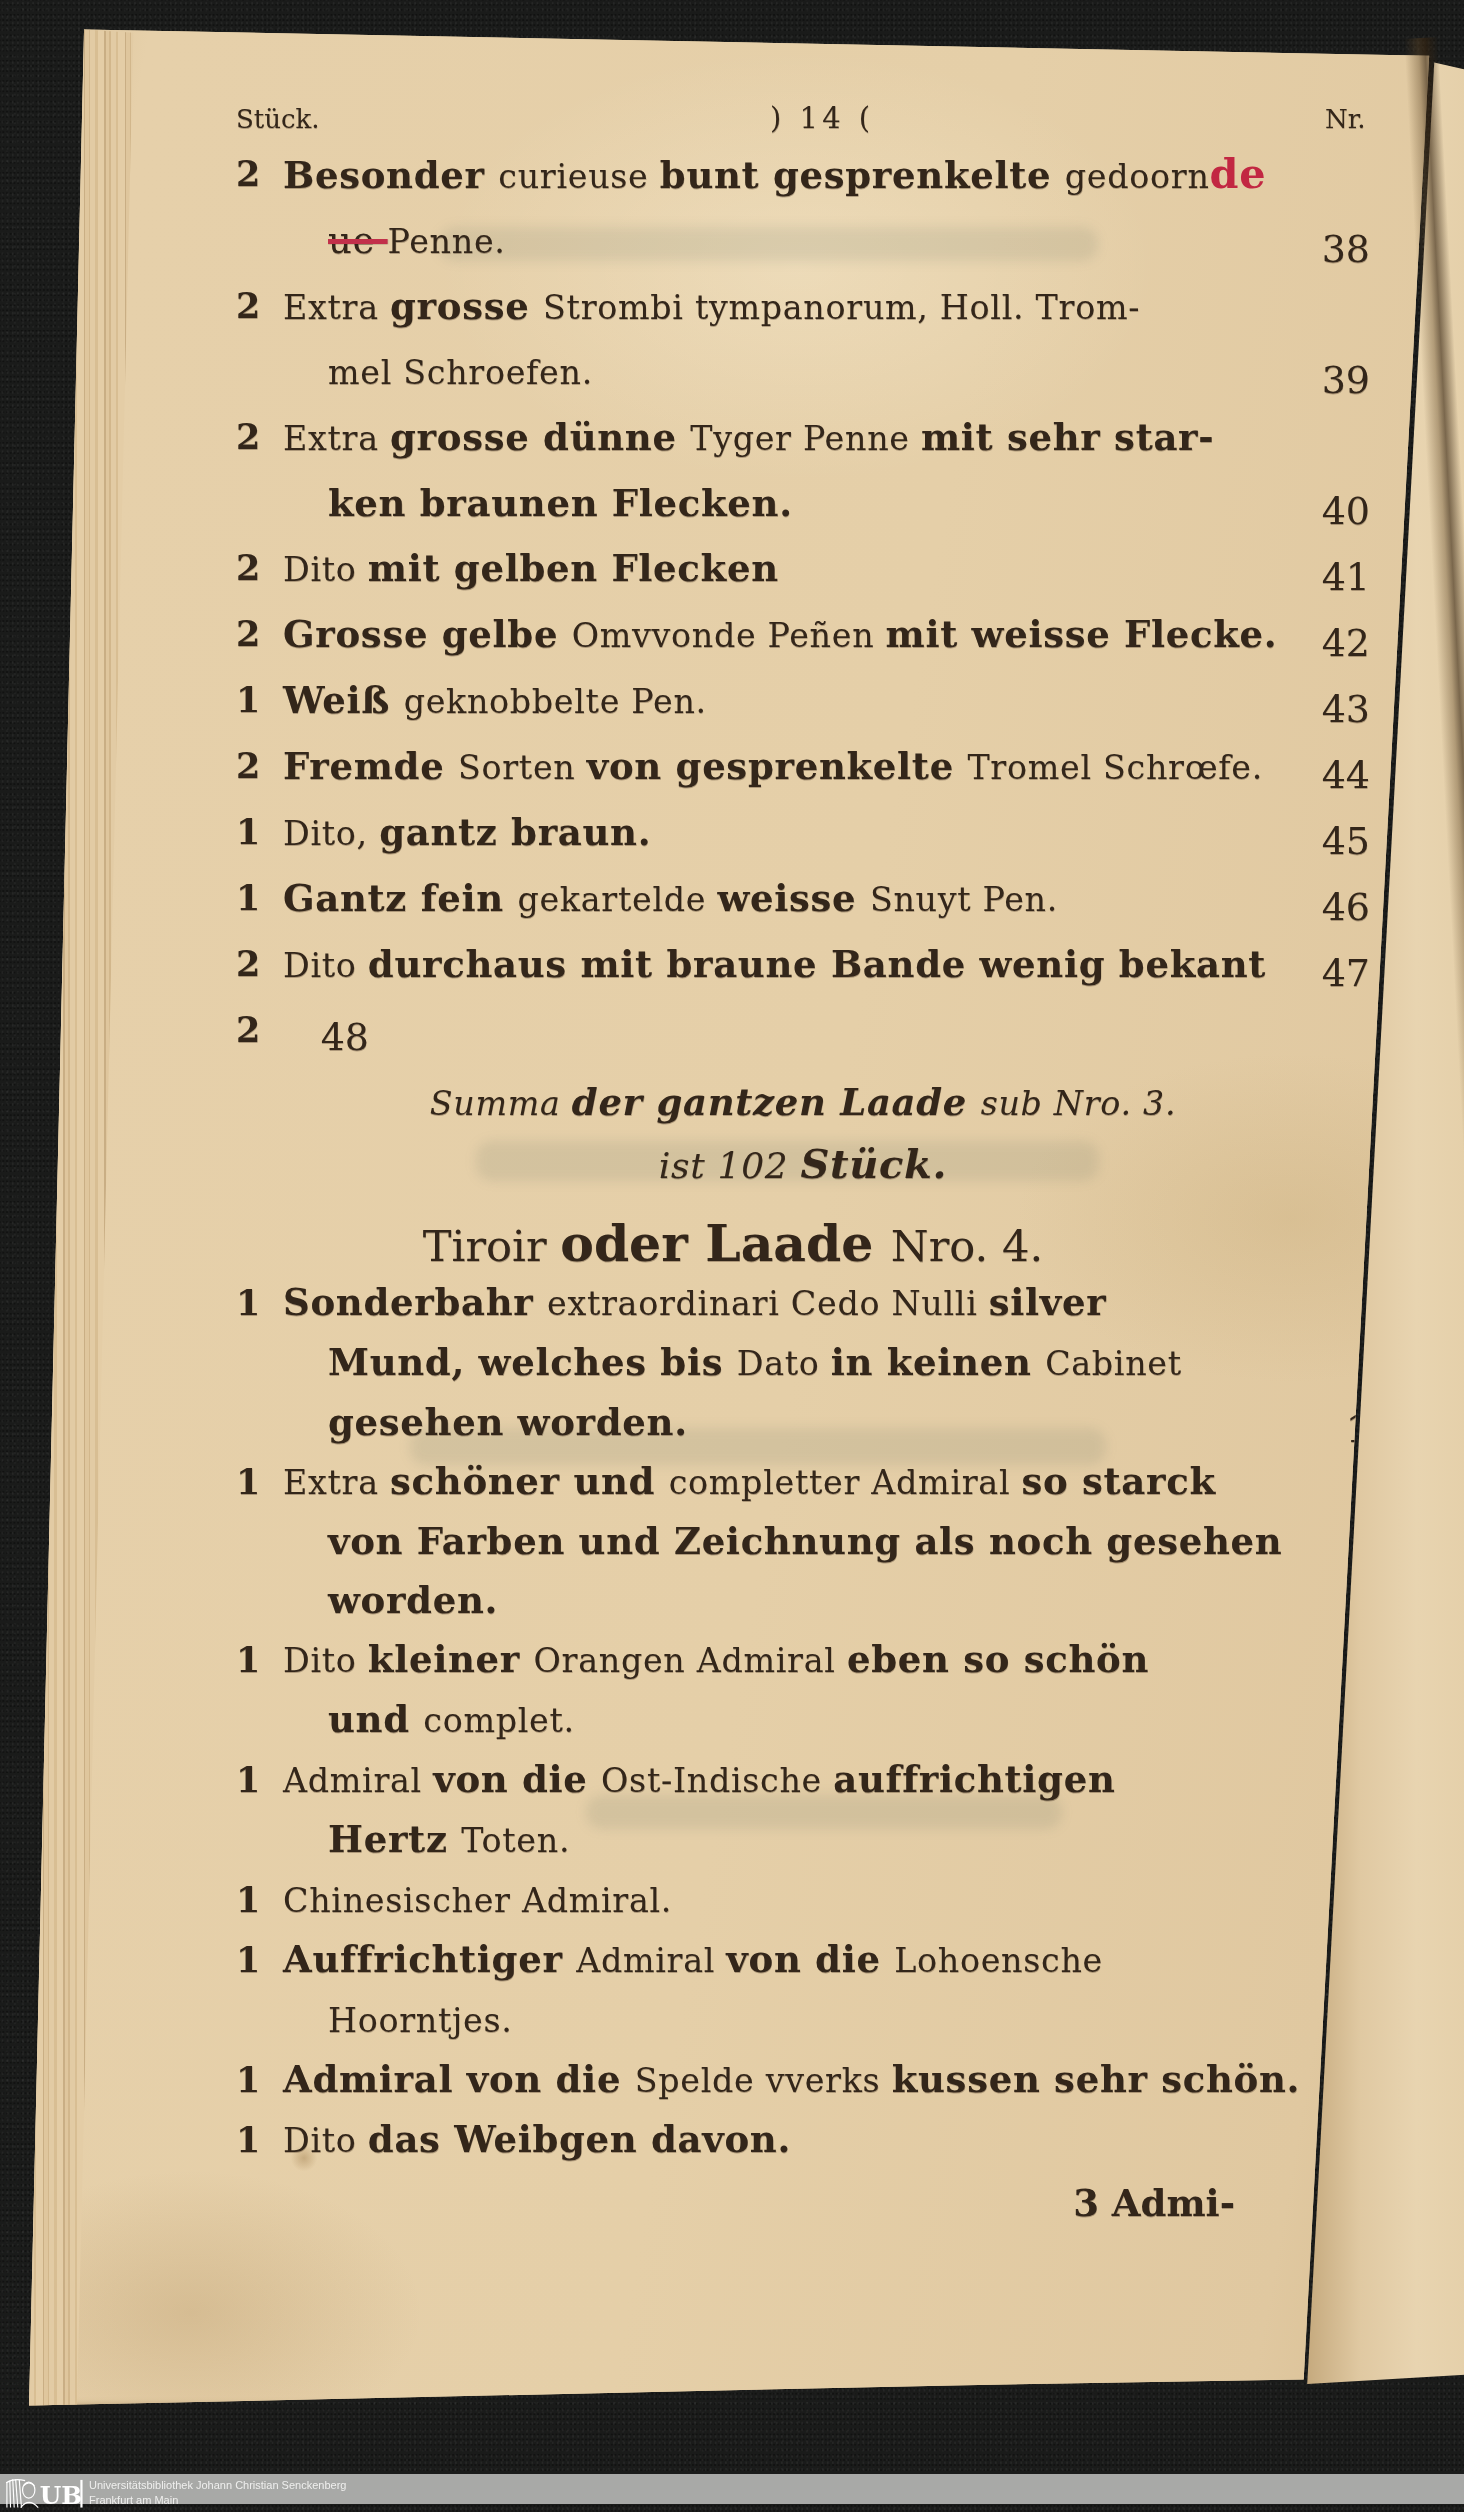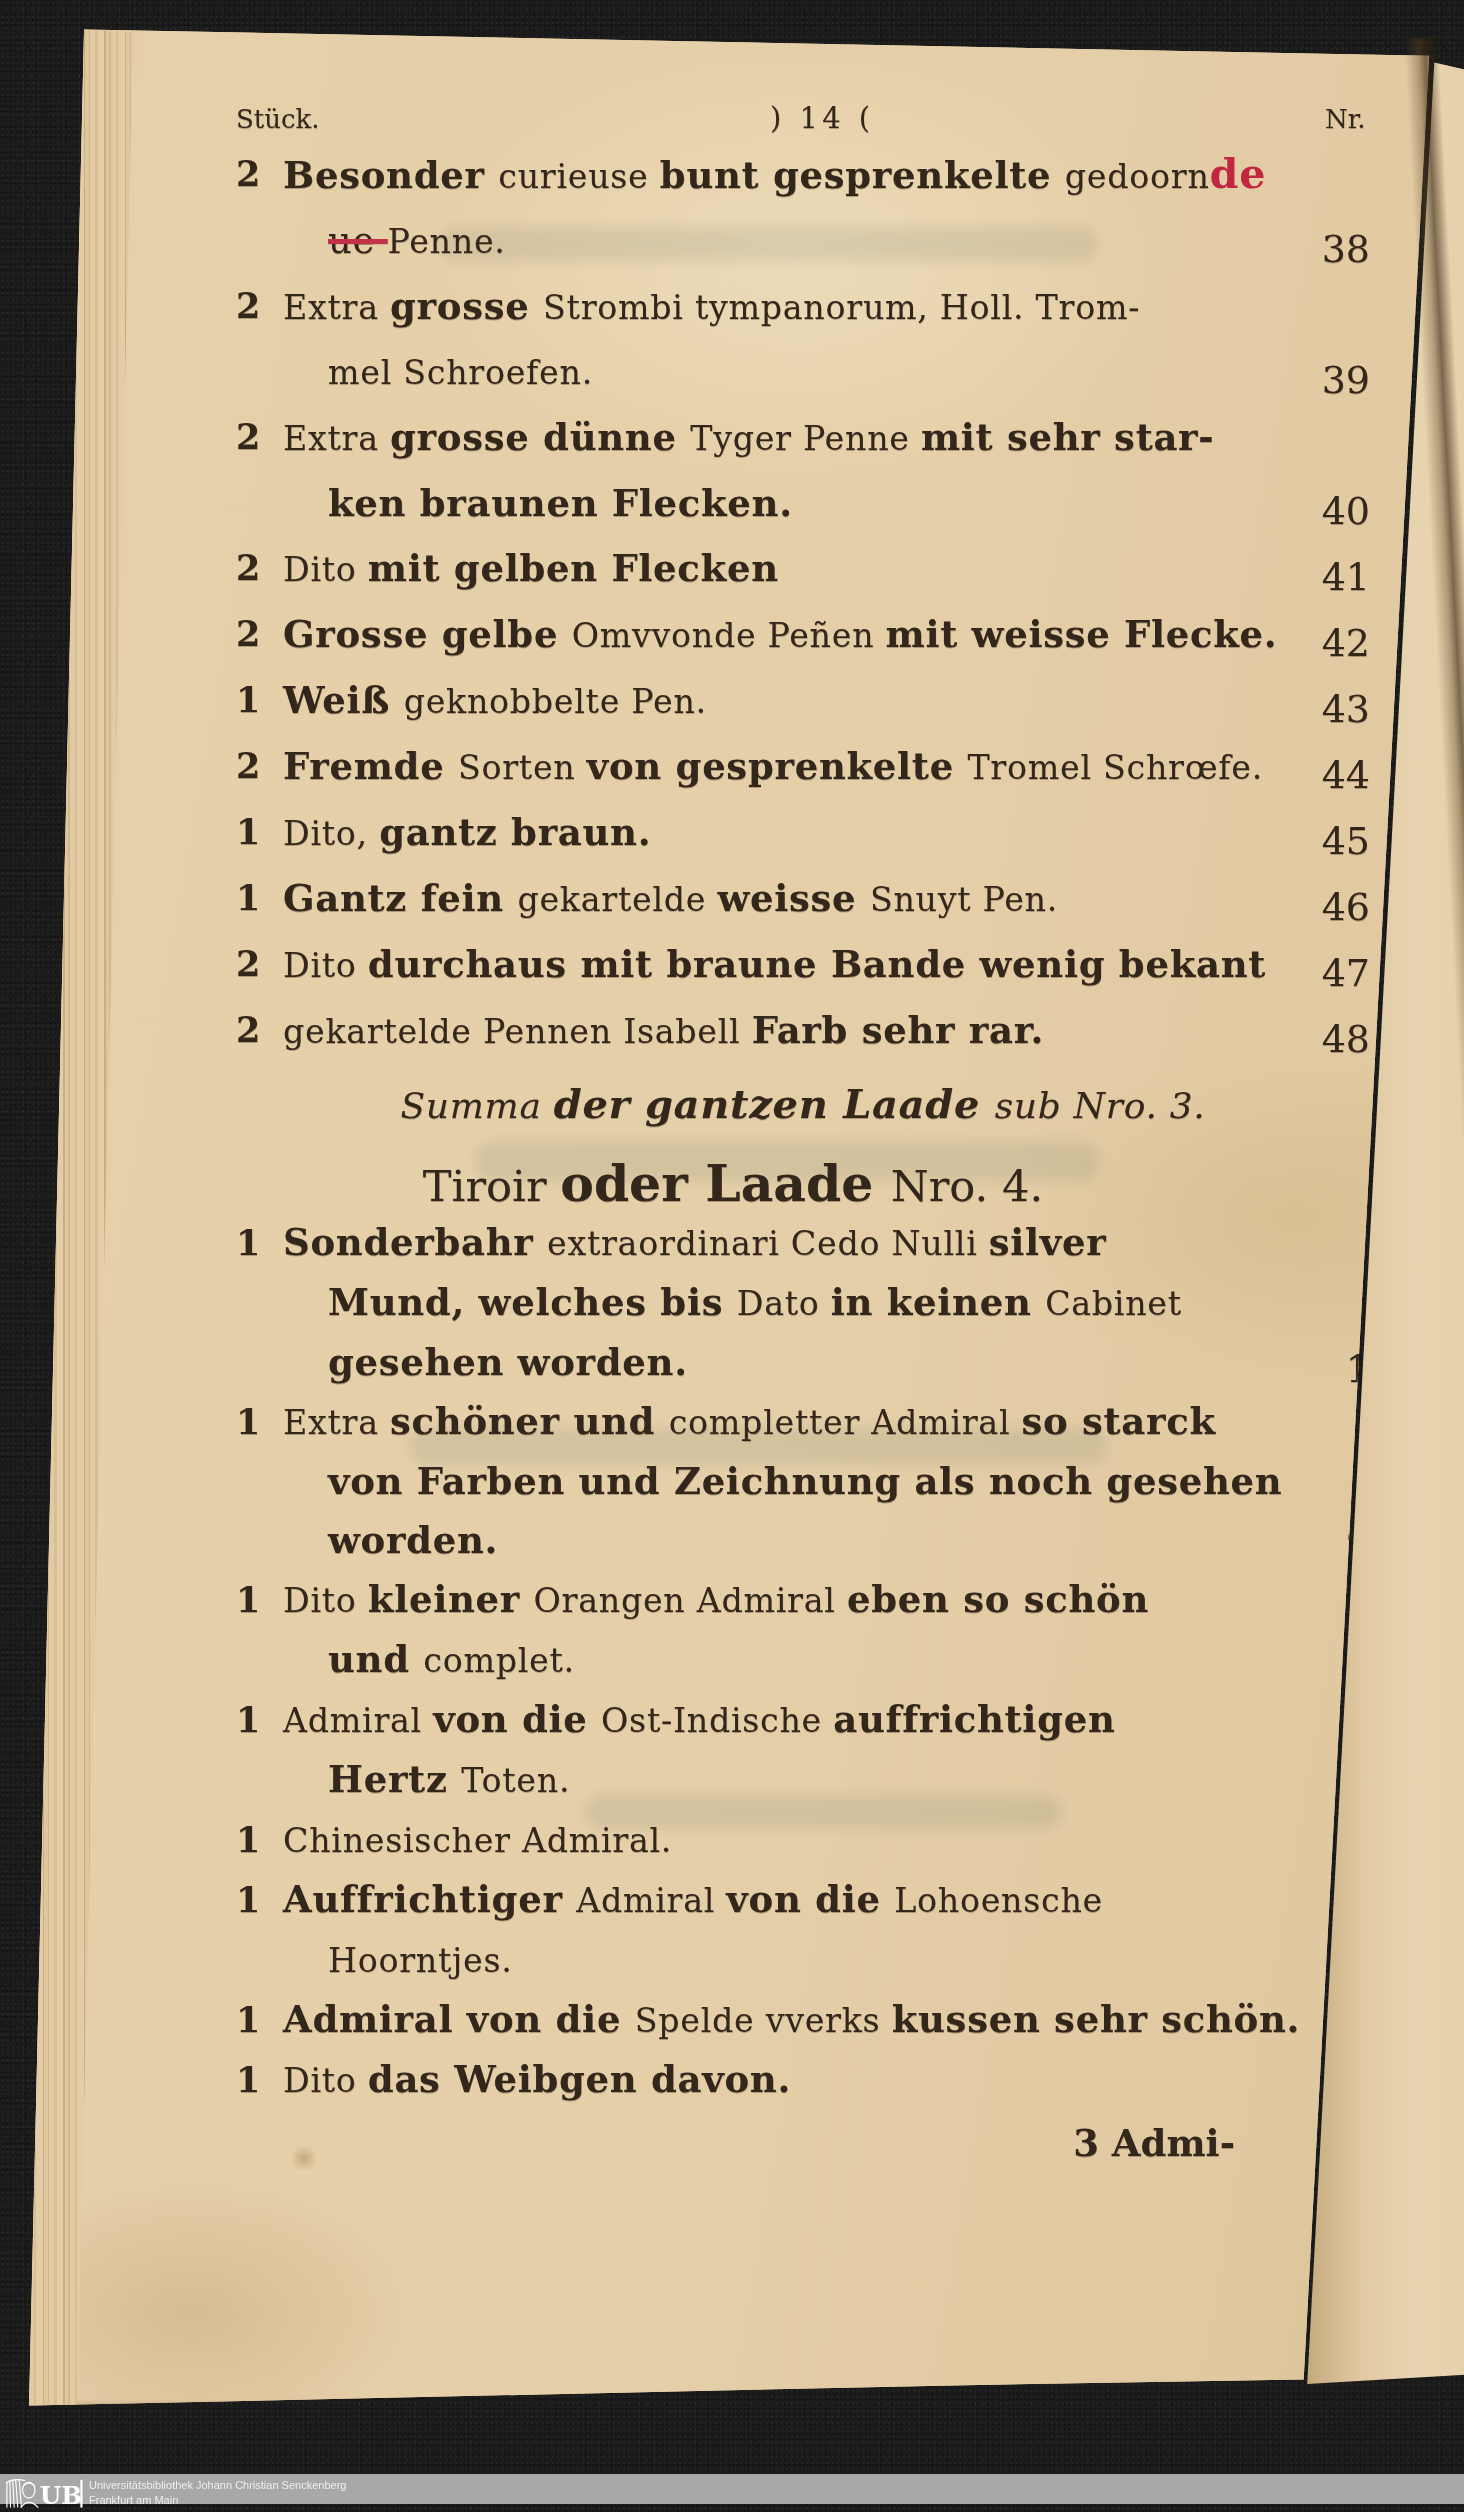--- a/index.html
+++ b/index.html
@@ -174,29 +174,27 @@
         </div>
         <div class="item">
           <div class="qty">2</div>
           <div class="desc">
             <div class="line"><span class="seg-a">Dito </span><span class="seg-f">durchaus mit braune Bande wenig bekant</span></div>
           </div>
           <div class="nr">47</div>
         </div>
         <div class="item">
           <div class="qty">2</div>
-          <div class="desc">
-            <div class="line"><span class="seg-a">gekartelde Pennen Isabell </span><span class="seg-f">Farb sehr rar.</span></div>
-          </div>
           <div class="nr">48</div>
         </div>
       </div>
 
     <div class="summa">
       <div class="line"><span class="seg-a">Summa </span><span class="seg-f">der gantzen Laade </span><span class="seg-a">sub Nro. 3.</span></div>
+      <div class="line"><span class="seg-a">ist 102 </span><span class="seg-f">Stück.</span></div>
     </div>
 
     <div class="heading"><span class="seg-a">Tiroir </span><span class="seg-f">oder Laade </span><span class="seg-a">Nro. 4.</span></div>
 
     <div class="list-l4">
         <div class="item">
           <div class="qty">1</div>
           <div class="desc">
             <div class="line"><span class="seg-f">Sonderbahr </span><span class="seg-a">extraordinari Cedo Nulli </span><span class="seg-f">silver</span></div>
             <div class="line cont"><span class="seg-f">Mund, welches bis </span><span class="seg-a">Dato </span><span class="seg-f">in keinen </span><span class="seg-a">Cabinet</span></div>

